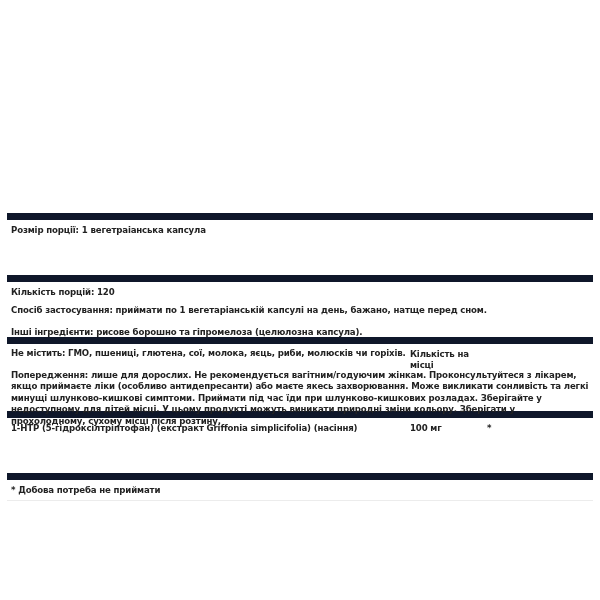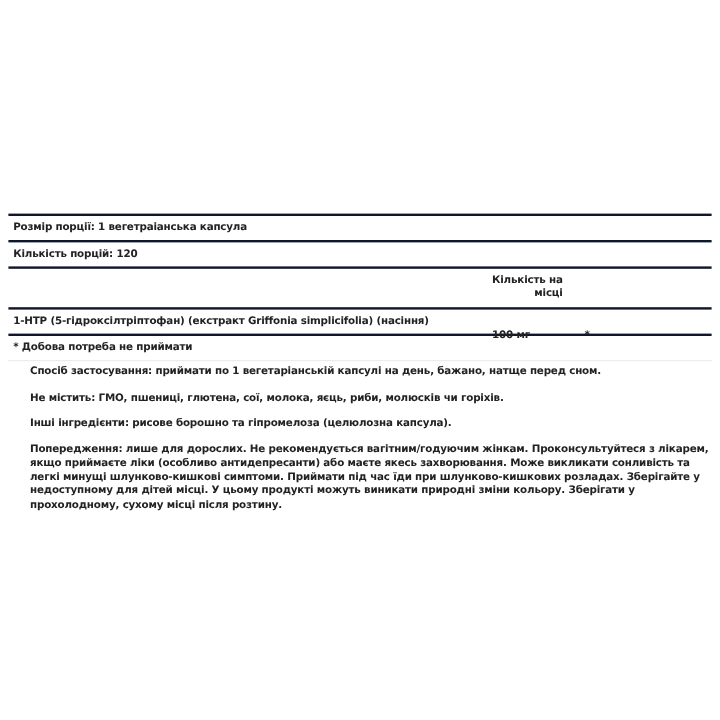--- a/index.html
+++ b/index.html
@@ -3,34 +3,35 @@
   <meta charset="utf-8">
   <style>
     html, body { margin: 0; padding: 0; }
     body {
       width: 600px; height: 600px; background: #ffffff; overflow: hidden;
       font-family: "DejaVu Sans", sans-serif; color: #1e1e1e;
       position: relative;
     }
     .panel { position: absolute; left: 7px; top: 178px; width: 586px; }
     .row {
-      border-top: 2px solid #0f172a;
+      border-top: 7px solid #0f172a;
       font-size: 8.6px; font-weight: bold; letter-spacing: -0.15px;
       color: #222;
+      margin-top: 35px;
     }
     .row.simple { height: 20px; line-height: 20px; padding-left: 4px; }
     .row.last-line { border-bottom: 1px solid #ececec; }
-    .hdr { height: 32px; position: relative; text-align: right; }
+    .hdr { height: 32px; position: relative; }
     .hdr .c2, .hdr .c3 { position: absolute; top: 5px; line-height: 11px; }
     .c2 { left: 403px; }
     .c3 { left: 480px; }
     .ingr { height: 20px; line-height: 20px; position: relative; padding-left: 4px; }
-    .ingr .c2, .ingr .c3 { position: absolute; top: 12px; }
+    .ingr .c2, .ingr .c3 { position: absolute; top: 0; }
     .notes { position: absolute; left: 11px; top: 305px; width: 580px; font-size: 8.6px; font-weight: bold; color: #222; letter-spacing: -0.15px; }
-    .notes p { margin: 0 0 10px 14px; line-height: 11.5px; }
+    .notes p { margin: 0 0 10px 0; line-height: 11.5px; }
   </style>
 </head>
 <body>
 
 <div class="panel">
   <div class="row simple">Розмір порції: 1 вегетраіанська капсула</div>
   <div class="row simple">Кількість порцій: 120</div>
   <div class="row hdr">
     <div class="c2">
       <div>Кількість на</div>
@@ -40,16 +41,16 @@
   <div class="row ingr">
     <span>1-HTP (5-гідроксілтріптофан) (екстракт Griffonia simplicifolia) (насіння)</span>
     <span class="c2">100 мг</span>
     <span class="c3">*</span>
   </div>
   <div class="row simple last-line">* Добова потреба не приймати</div>
 </div>
 
 <div class="notes">
   <p>Спосіб застосування: приймати по 1 вегетаріанській капсулі на день, бажано, натще перед сном.</p>
+  <p>Інші інгредієнти: рисове борошно та гіпромелоза (целюлозна капсула).</p>
   <p>Не містить: ГМО, пшениці, глютена, сої, молока, яєць, риби, молюсків чи горіхів.</p>
-  <p>Інші інгредієнти: рисове борошно та гіпромелоза (целюлозна капсула).</p>
   <p>Попередження: лише для дорослих. Не рекомендується вагітним/годуючим жінкам. Проконсультуйтеся з лікарем, якщо приймаєте ліки (особливо антидепресанти) або маєте якесь захворювання. Може викликати сонливість та легкі минущі шлунково-кишкові симптоми. Приймати під час їди при шлунково-кишкових розладах. Зберігайте у недоступному для дітей місці. У цьому продукті можуть виникати природні зміни кольору. Зберігати у прохолодному, сухому місці після розтину.</p>
 </div>
 
 </body></html>

